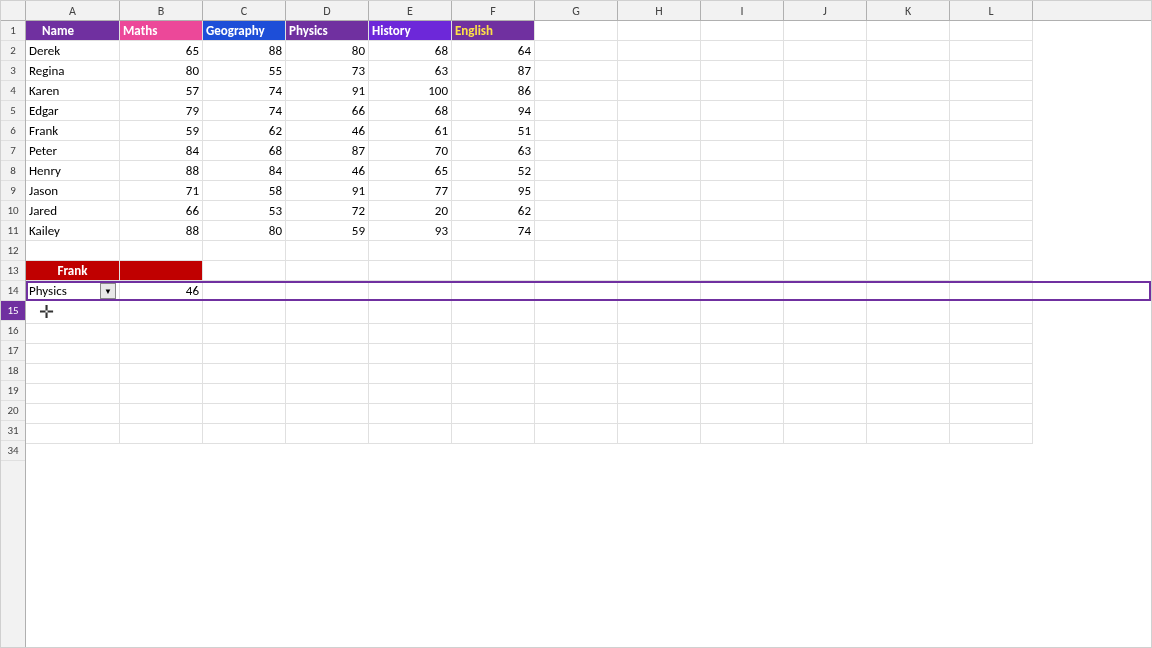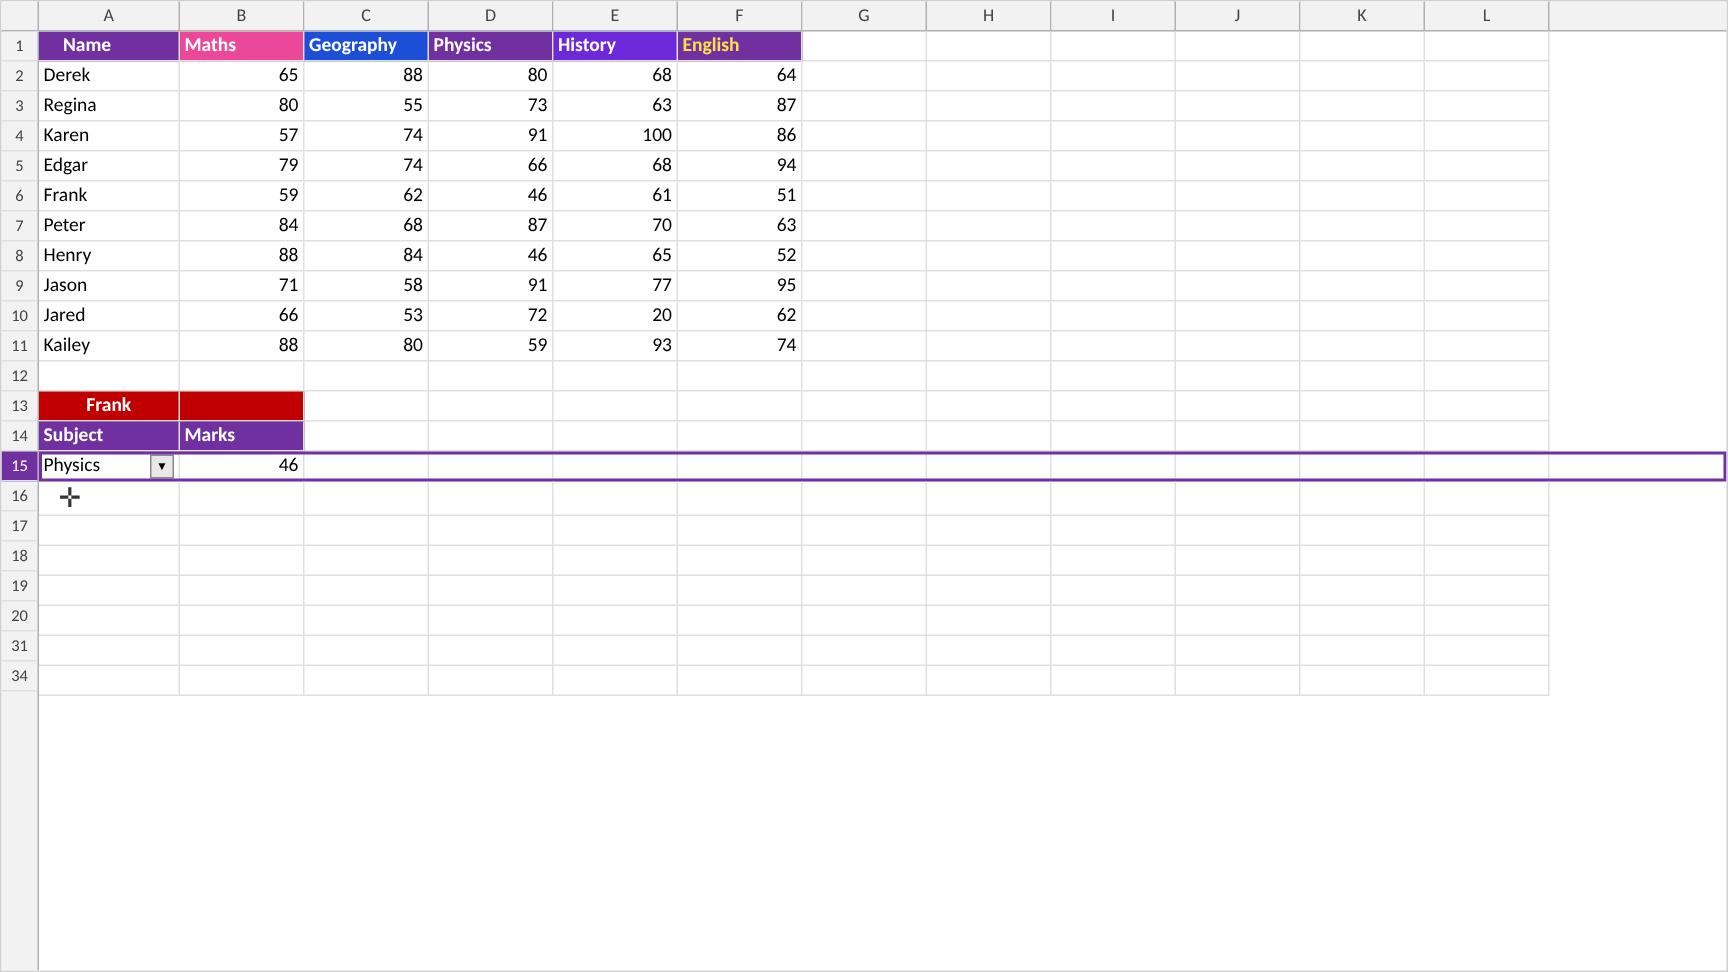--- a/index.html
+++ b/index.html
@@ -368,34 +368,20 @@
           <div class="cell col-e"></div>
           <div class="cell col-f"></div>
           <div class="cell col-g"></div>
           <div class="cell col-h"></div>
           <div class="cell col-i"></div>
           <div class="cell col-j"></div>
           <div class="cell col-k"></div>
           <div class="cell col-l"></div>
         </div>
 
-        <div class="grid-row">
-          <div class="cell col-a cell-text-left" style="background:#7030a0;color:#fff;font-weight:bold;">Subject</div>
-          <div class="cell col-b cell-text-left" style="background:#7030a0;color:#fff;font-weight:bold;">Marks</div>
-          <div class="cell col-c"></div>
-          <div class="cell col-d"></div>
-          <div class="cell col-e"></div>
-          <div class="cell col-f"></div>
-          <div class="cell col-g"></div>
-          <div class="cell col-h"></div>
-          <div class="cell col-i"></div>
-          <div class="cell col-j"></div>
-          <div class="cell col-k"></div>
-          <div class="cell col-l"></div>
-        </div>
 
         <div class="grid-row" style="outline:2px solid #7030a0;outline-offset:-2px;position:relative;">
           <div class="cell col-a cell-text-left" style="display:flex;align-items:center;gap:3px;">
             <span style="flex:1;">Physics</span>
             <span class="dropdown-arrow">▼</span>
           </div>
           <div class="cell col-b cell-text-right">46</div>
           <div class="cell col-c"></div>
           <div class="cell col-d"></div>
           <div class="cell col-e"></div>

